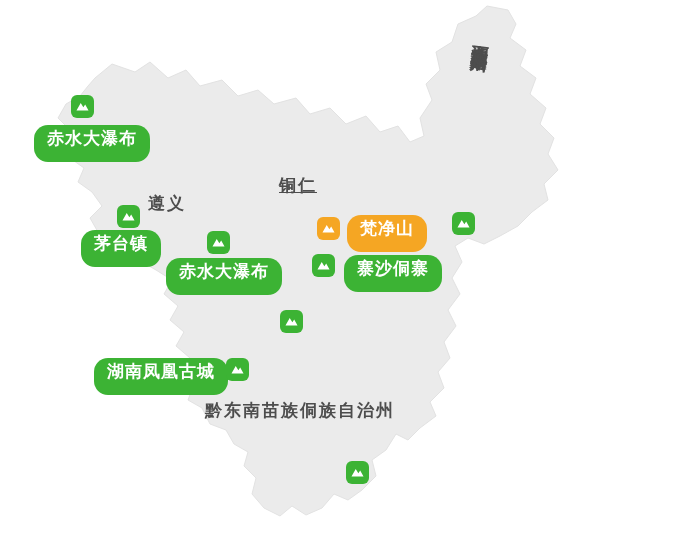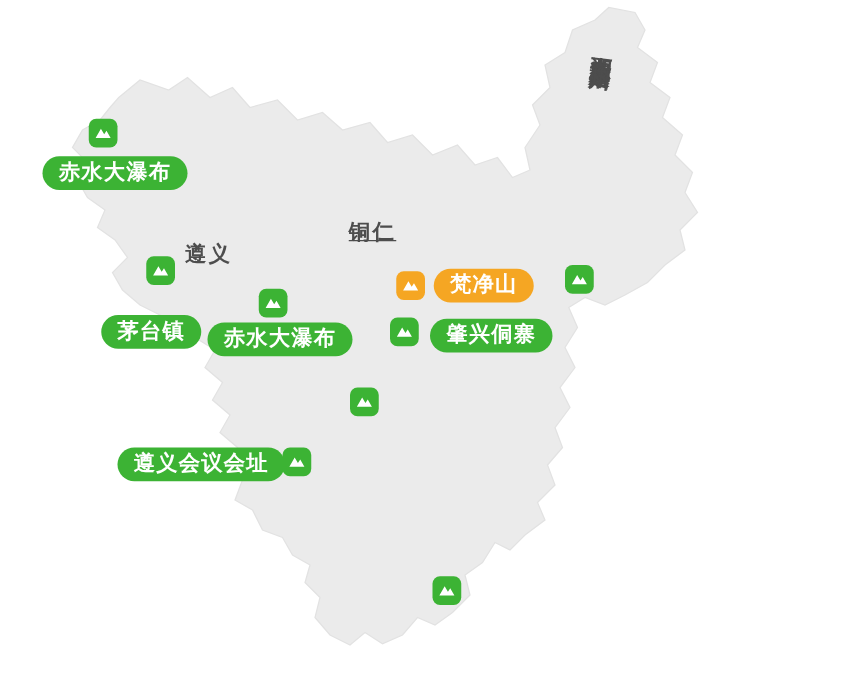--- a/index.html
+++ b/index.html
@@ -20,21 +20,21 @@
     left: 0; top: 0;
     width: 680px; height: 544px;
   }
   .land {
     fill: var(--land, #ebebeb);
     stroke: var(--land-stroke, #e2e2e2);
     stroke-width: 1;
   }
   .pill {
     position: absolute;
-    height: 27px;
+    height: 37px;
     line-height: 27px;
     padding: 0 13px;
     border-radius: 14px;
     color: #ffffff;
     font-size: 17px;
     font-weight: bold;
     white-space: nowrap;
     letter-spacing: 1px;
     box-sizing: border-box;
     cursor: pointer;
@@ -91,71 +91,72 @@
       L226,430 L210,424 L202,408 L188,400
       L194,384 L182,372 L190,358 L176,346 L184,332 L170,320 L178,306 L164,294 L172,280
       L156,270 L142,262 L128,252 L112,244 L98,232 L90,218 L102,206 L92,192 L78,182
       L84,168 L70,158 L62,144 L70,130 L58,118 L66,104 L80,96 L88,86 Z"></path>
   </svg>
 
   <div class="region-label" style="left:148px; top:192px;">遵义</div>
 
   <div class="region-label" style="left:279px; top:174px;text-decoration:underline;">铜仁</div>
 
+  <div class="region-label" style="left:205px; top:399px;">黔东南苗族侗族自治州</div>
 
   <div class="region-label vertical" style="left:472px; top:32px;">湘西土家族苗族自治州</div>
 
   <div class="poi-icon green" style="left:71px; top:95px;">
     <svg viewBox="0 0 24 24">
         <path fill="#ffffff" d="M3.5 17.5 L9.5 7 L13.2 13.2 L15.8 9.2 L20.5 17.5 Z"></path>
       </svg>
   </div>
   <div class="pill green" style="left:34px; top:125px;">赤水大瀑布</div>
 
   <div class="poi-icon green" style="left:117px; top:205px;">
     <svg viewBox="0 0 24 24">
         <path fill="#ffffff" d="M3.5 17.5 L9.5 7 L13.2 13.2 L15.8 9.2 L20.5 17.5 Z"></path>
       </svg>
   </div>
-  <div class="pill green" style="left:81px; top:230px;margin-top:22px;">茅台镇</div>
+  <div class="pill green" style="left:81px; top:230px;">茅台镇</div>
 
   <div class="poi-icon green" style="left:207px; top:231px;">
     <svg viewBox="0 0 24 24">
         <path fill="#ffffff" d="M3.5 17.5 L9.5 7 L13.2 13.2 L15.8 9.2 L20.5 17.5 Z"></path>
       </svg>
   </div>
   <div class="pill green" style="left:166px; top:258px;">赤水大瀑布</div>
 
   <div class="poi-icon orange" style="left:317px; top:217px;">
     <svg viewBox="0 0 24 24">
         <path fill="#ffffff" d="M3.5 17.5 L9.5 7 L13.2 13.2 L15.8 9.2 L20.5 17.5 Z"></path>
       </svg>
   </div>
   <div class="pill orange" style="left:347px; top:215px;">梵净山</div>
 
   <div class="poi-icon green" style="left:312px; top:254px;">
     <svg viewBox="0 0 24 24">
         <path fill="#ffffff" d="M3.5 17.5 L9.5 7 L13.2 13.2 L15.8 9.2 L20.5 17.5 Z"></path>
       </svg>
   </div>
-  <div class="pill green" style="left:344px; top:255px;">肇兴侗寨</div>
+  <div class="pill green" style="left:344px; top:255px;">寨沙侗寨</div>
 
   <div class="poi-icon green" style="left:452px; top:212px;">
     <svg viewBox="0 0 24 24">
         <path fill="#ffffff" d="M3.5 17.5 L9.5 7 L13.2 13.2 L15.8 9.2 L20.5 17.5 Z"></path>
       </svg>
   </div>
 
   <div class="poi-icon green" style="left:280px; top:310px;">
     <svg viewBox="0 0 24 24">
         <path fill="#ffffff" d="M3.5 17.5 L9.5 7 L13.2 13.2 L15.8 9.2 L20.5 17.5 Z"></path>
       </svg>
   </div>
 
-  <div class="pill green" style="left:94px; top:358px;">遵义会议会址</div>
+  <div class="pill green" style="left:94px; top:358px;">湖南凤凰古城</div>
   <div class="poi-icon green" style="left:226px; top:358px;">
     <svg viewBox="0 0 24 24">
         <path fill="#ffffff" d="M3.5 17.5 L9.5 7 L13.2 13.2 L15.8 9.2 L20.5 17.5 Z"></path>
       </svg>
   </div>
 
   <div class="poi-icon green" style="left:346px; top:461px;">
     <svg viewBox="0 0 24 24">
         <path fill="#ffffff" d="M3.5 17.5 L9.5 7 L13.2 13.2 L15.8 9.2 L20.5 17.5 Z"></path>
       </svg>

